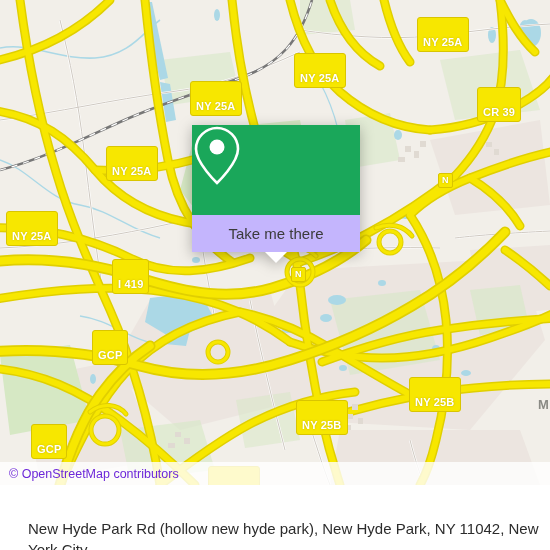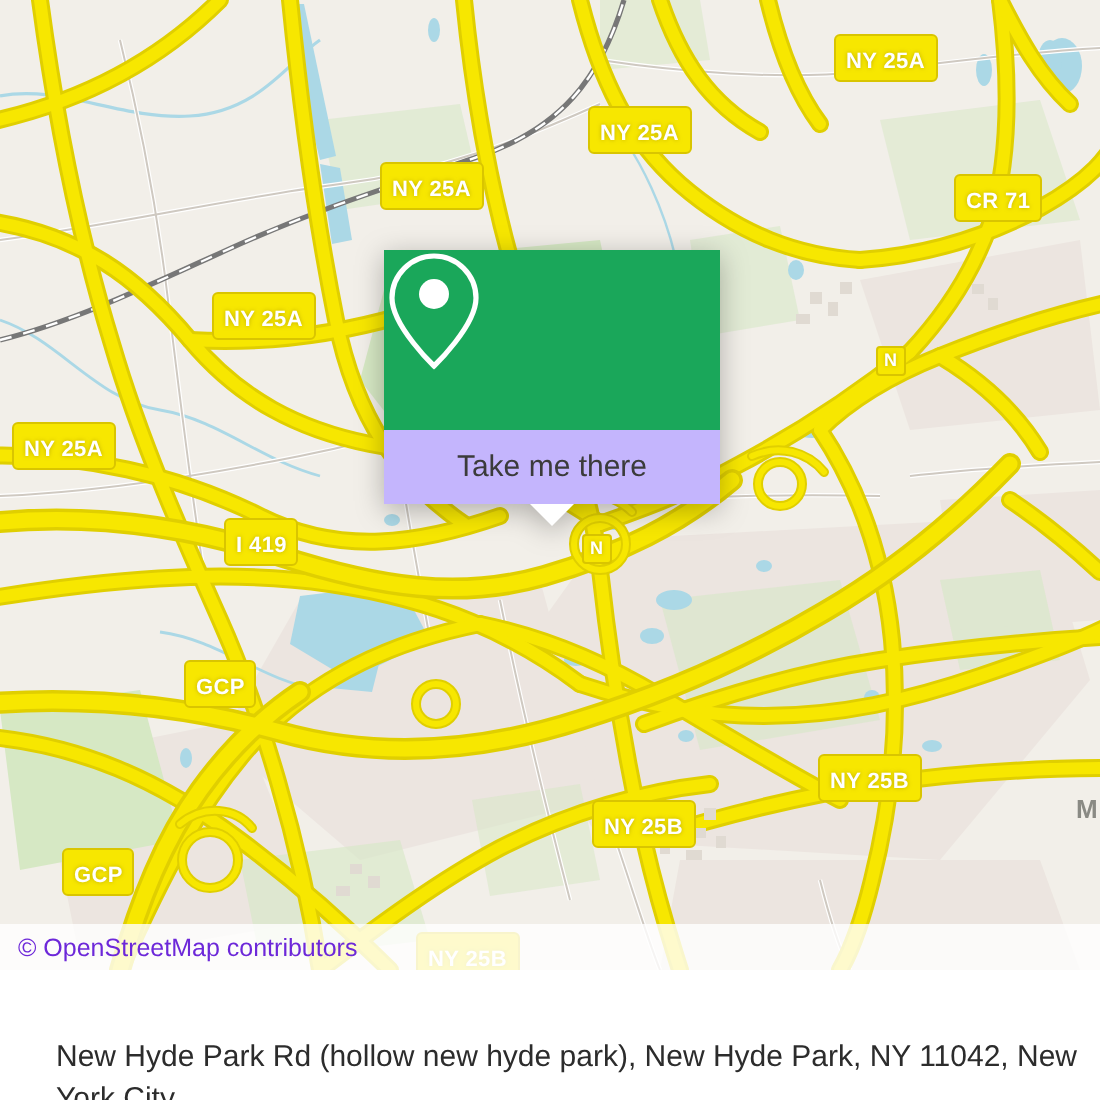--- a/index.html
+++ b/index.html
@@ -17,21 +17,21 @@
   
   .shield{
     position:absolute;
     background:#f7e700;
     border:1px solid #d9c500;
     border-radius:3px;
     color:#ffffff;
     font-size:11px;
     font-weight:bold;
     line-height:14px;
-    padding:6px 5px 2px 5px;
+    padding:17px 5px 2px 5px;
     letter-spacing:.2px;
     white-space:nowrap;
     text-shadow:0 0 2px rgba(150,130,0,.55);
     box-sizing:border-box;
   }
   .shield.small{
     font-size:9px;line-height:11px;padding:1px 3px;
     border-radius:2px;
   }
   .edge-label{
@@ -296,21 +296,21 @@
           <rect x="168" y="443" width="7" height="5"></rect>
           <rect x="486" y="142" width="6" height="5"></rect>
             <rect x="494" y="149" width="5" height="6"></rect>
         </g>
       </g>
     </svg>
 
     <div class="shield" style="left:417px;top:17px">NY 25A</div>
     <div class="shield" style="left:294px;top:53px">NY 25A</div>
     <div class="shield" style="left:190px;top:81px">NY 25A</div>
-    <div class="shield" style="left:477px;top:87px">CR 71</div>
+    <div class="shield" style="left:477px;top:87px">CR 39</div>
     <div class="shield" style="left:106px;top:146px">NY 25A</div>
     <div class="shield" style="left:6px;top:211px">NY 25A</div>
     <div class="shield" style="left:112px;top:259px">I 419</div>
     <div class="shield" style="left:92px;top:330px">GCP</div>
     <div class="shield" style="left:409px;top:377px">NY 25B</div>
     <div class="shield" style="left:296px;top:400px">NY 25B</div>
     <div class="shield" style="left:31px;top:424px">GCP</div>
     <div class="shield" style="left:208px;top:466px">NY 25B</div>
 
     <div class="shield small" style="left:438px;top:173px">N</div>

